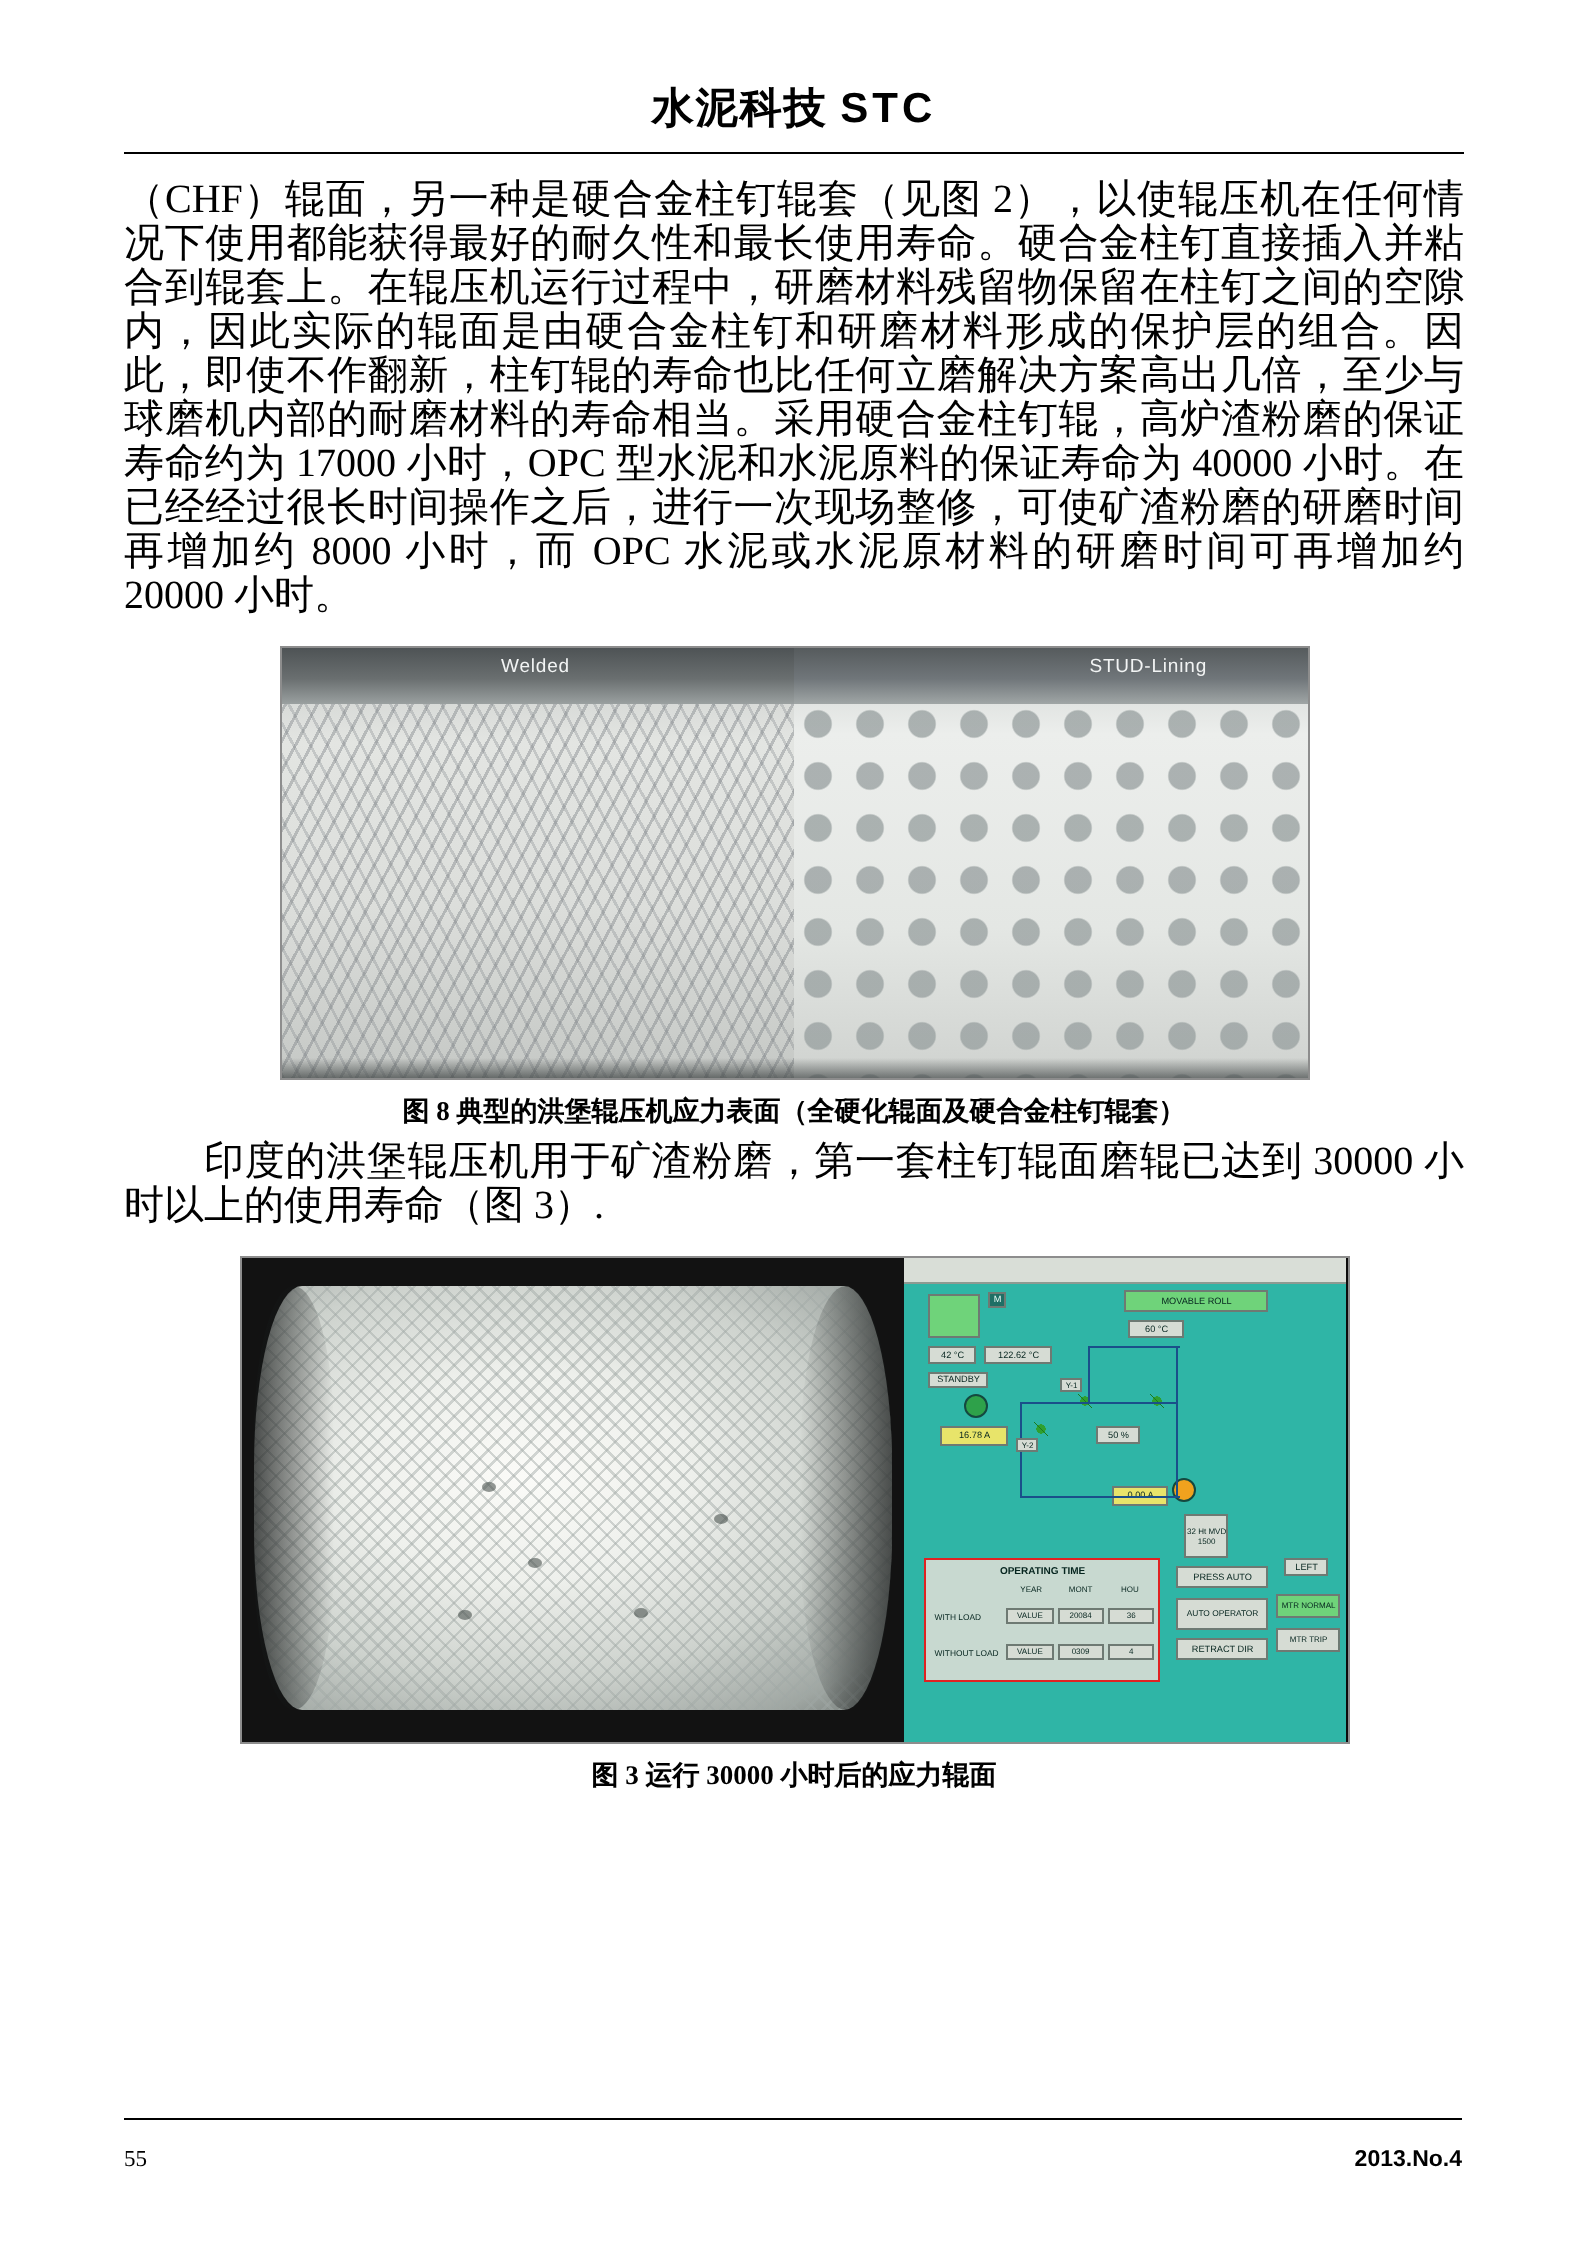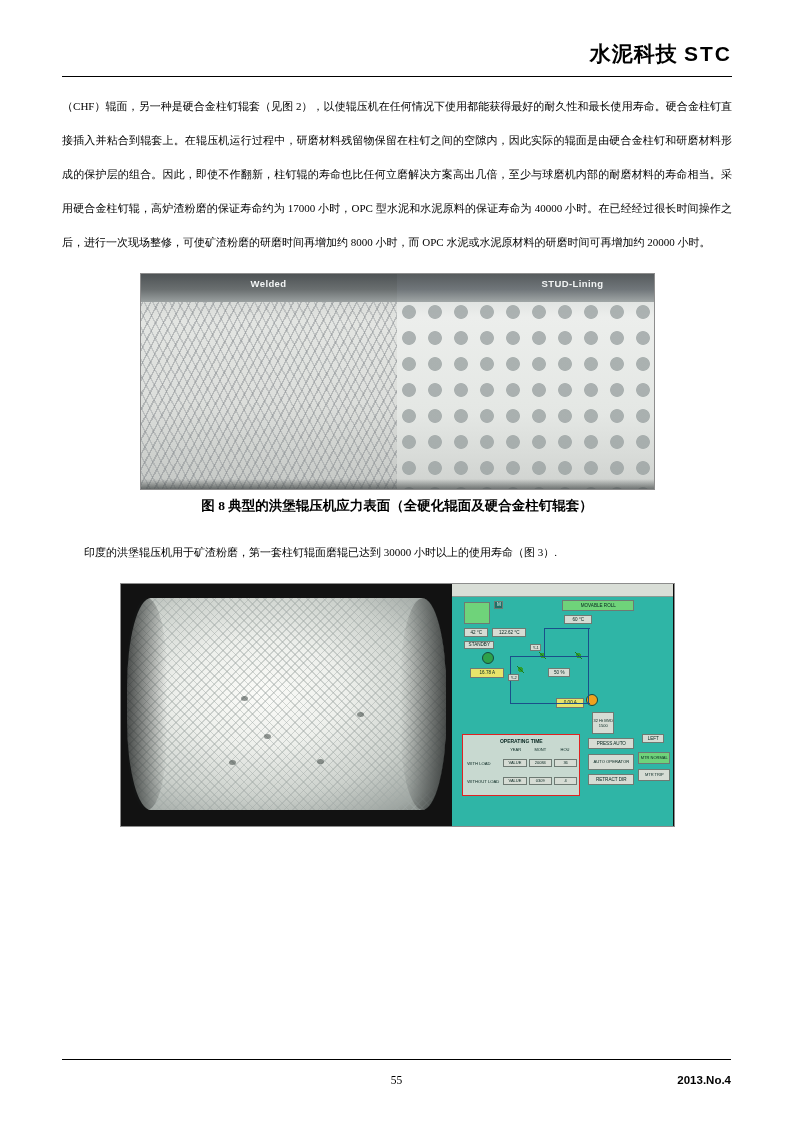--- a/index.html
+++ b/index.html
@@ -20,40 +20,40 @@
   }
   .content {
     position: absolute;
     left: 62px;
     top: 40px;
     width: 670px;
   }
 
   
   .doc-header {
-    text-align: right;
+    text-align: center;
     font-size: 21px;
     font-weight: bold;
     letter-spacing: 1px;
     padding-bottom: 6px;
   }
   .doc-header .stc {
     font-family: "Liberation Sans", sans-serif;
     letter-spacing: 2px;
   }
   .header-rule {
     border-bottom: 1.2px solid #000;
     margin-top: 2px;
     margin-bottom: 12px;
   }
 
   
   .body-text {
-    font-size: 11px;
-    line-height: 34px;
+    font-size: 20px;
+    line-height: 22px;
     text-align: justify;
     text-justify: inter-ideograph;
   }
   .para-indent {
     text-indent: 2em;
   }
 
   
   .figure {
     margin-top: 14px;
@@ -124,21 +124,21 @@
     position: absolute;
     left: 0; bottom: 0; right: 0;
     height: 10px;
     background: linear-gradient(180deg, rgba(90,95,95,0) 0%, rgba(70,75,75,.7) 100%);
   }
   .fig2-label {
     position: absolute;
     top: 4px;
     font-family: "Liberation Sans", sans-serif;
     font-size: 9.5px;
-    font-weight: bold;
+    font-weight: normal;
     color: #f2f4f4;
     letter-spacing: .4px;
     z-index: 4;
   }
   .fig2-label.left { left: 110px; }
   .fig2-label.right { right: 50px; }
 
   
   .fig3-wrap {
     width: 555px;
@@ -259,21 +259,20 @@
     left: 62px;
     right: 62px;
     bottom: 36px;
     display: flex;
     align-items: center;
     font-size: 11.5px;
     font-family: "Liberation Serif", serif;
   }
   .footer .page-no {
     flex: 1;
-    text-align: center;
   }
   .footer .issue {
     position: absolute;
     right: 0;
     font-family: "Liberation Sans", sans-serif;
     font-weight: bold;
     font-size: 11.5px;
   }
 </style>
 </head>
@@ -296,21 +295,21 @@
         <div class="fig2-img">
           <div class="fig2-left"></div>
           <div class="fig2-right"></div>
           <div class="fig2-label left">Welded</div>
           <div class="fig2-label right">STUD-Lining</div>
         </div>
       </div>
       <div class="fig-caption">图 8  典型的洪堡辊压机应力表面（全硬化辊面及硬合金柱钉辊套）</div>
     </div>
 
-    <div class="body-text para-indent" style="margin-top:19px;">印度的洪堡辊压机用于矿渣粉磨，第一套柱钉辊面磨辊已达到 30000 小时以上的使用寿命（图 3）.</div>
+    <div class="body-text para-indent" style="margin-top:4px;">印度的洪堡辊压机用于矿渣粉磨，第一套柱钉辊面磨辊已达到 30000 小时以上的使用寿命（图 3）.</div>
 
     <div class="figure">
       <div class="fig3-wrap">
         <div class="fig3-img">
 
           <div class="fig3-photo">
             <div class="roll"></div>
             <div class="roll-shadow-l"></div>
             <div class="roll-shadow-r"></div>
             <div class="speck" style="left:120px; top:112px;"></div>
@@ -382,20 +381,21 @@
             <div class="hmi-box" style="left:136px; top:154px; width:46px; height:11px;">PRESS AUTO</div>
             <div class="hmi-box" style="left:136px; top:170px; width:46px; height:16px; font-size:4.2px;">AUTO OPERATOR</div>
             <div class="hmi-box" style="left:136px; top:190px; width:46px; height:11px;">RETRACT DIR</div>
             <div class="hmi-box green" style="left:186px; top:168px; width:32px; height:12px; font-size:4px;">MTR NORMAL</div>
             <div class="hmi-box" style="left:186px; top:185px; width:32px; height:12px; font-size:4px;">MTR TRIP</div>
             <div class="hmi-box" style="left:190px; top:150px; width:22px; height:9px;">LEFT</div>
           </div>
 
         </div>
       </div>
+      <div class="fig-caption">图 3  运行 30000 小时后的应力辊面</div>
     </div>
 
   </div>
 
   <div class="footer-rule"></div>
   <div class="footer">
     <span class="page-no">55</span>
     <span class="issue">2013.No.4</span>
   </div>
 

